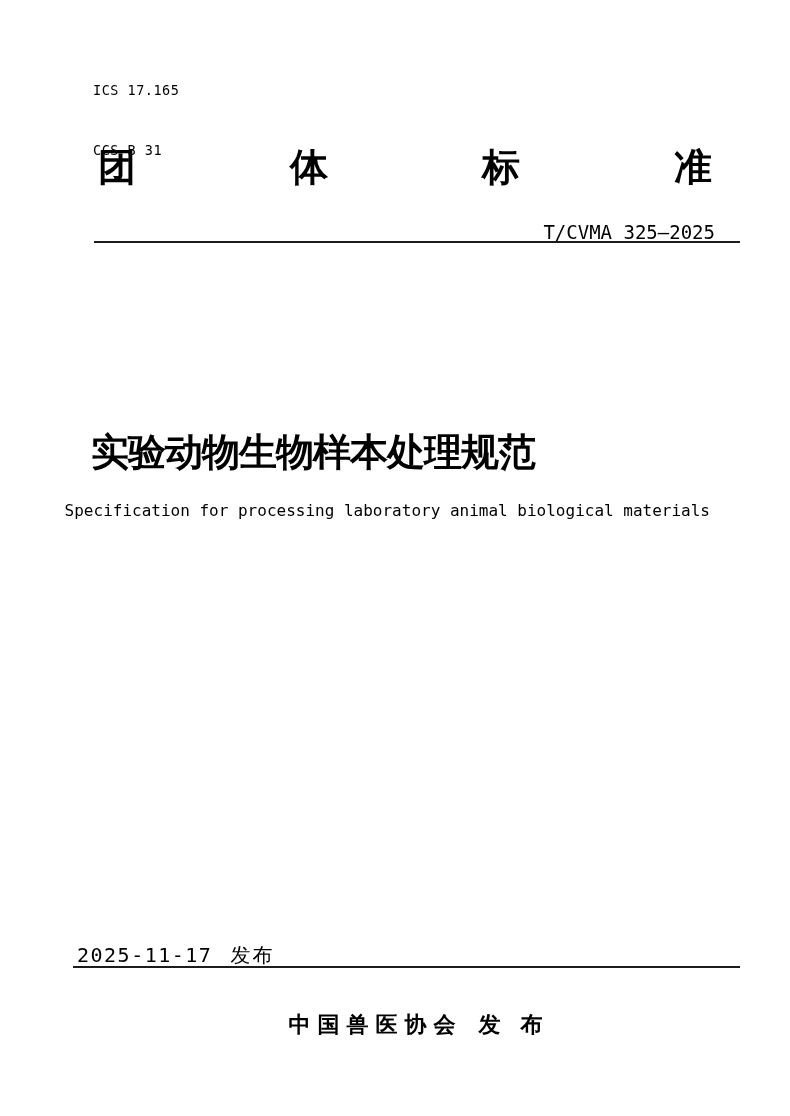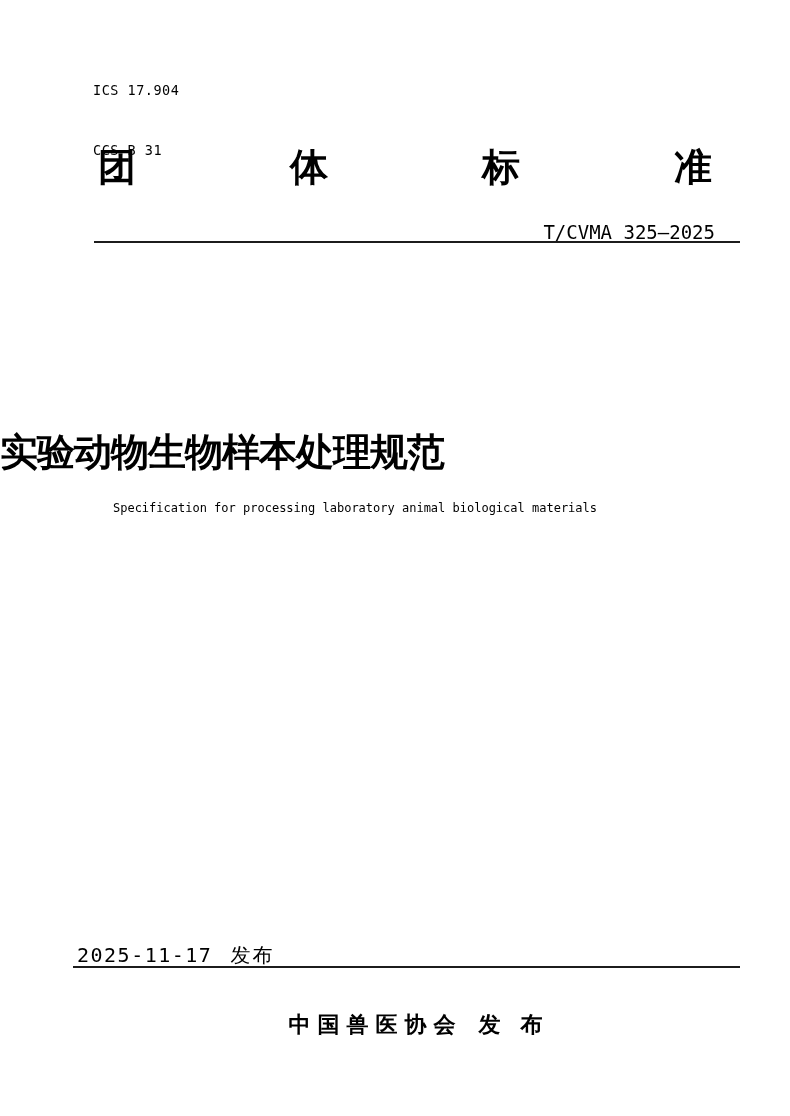--- a/index.html
+++ b/index.html
@@ -70,35 +70,35 @@
     top: 966px;
     width: 667px;
   }
 
   .title-cn {
     position: absolute;
     left: 0;
     top: 430px;
     width: 626px;
     margin: 0;
-    text-align: left;
+    text-align: center;
     font-size: 38px;
     font-weight: bold;
     letter-spacing: -1px;
     line-height: 1.2;
   }
 
   .title-en {
     position: absolute;
     left: 0;
     top: 501px;
     width: 710px;
-    text-align: center;
+    text-align: right;
     font-family: "DejaVu Sans Mono", monospace;
-    font-size: 12px;
+    font-size: 16px;
     white-space: nowrap;
   }
 
   .date-line {
     position: absolute;
     top: 942px;
     font-size: 20px;
     white-space: nowrap;
   }
   .date-issue { left: 77px; }
@@ -129,21 +129,21 @@
     letter-spacing: 7px;
     white-space: nowrap;
   }
 </style>
 </head>
 <body>
 
 <div class="page">
 
   <div class="ics-block">
-    <div>ICS 17.904</div>
+    <div>ICS 17.165</div>
     <div>CCS B 31</div>
   </div>
 
   <div class="std-type">
     <span>团</span>
     <span>体</span>
     <span>标</span>
     <span>准</span>
   </div>
 

